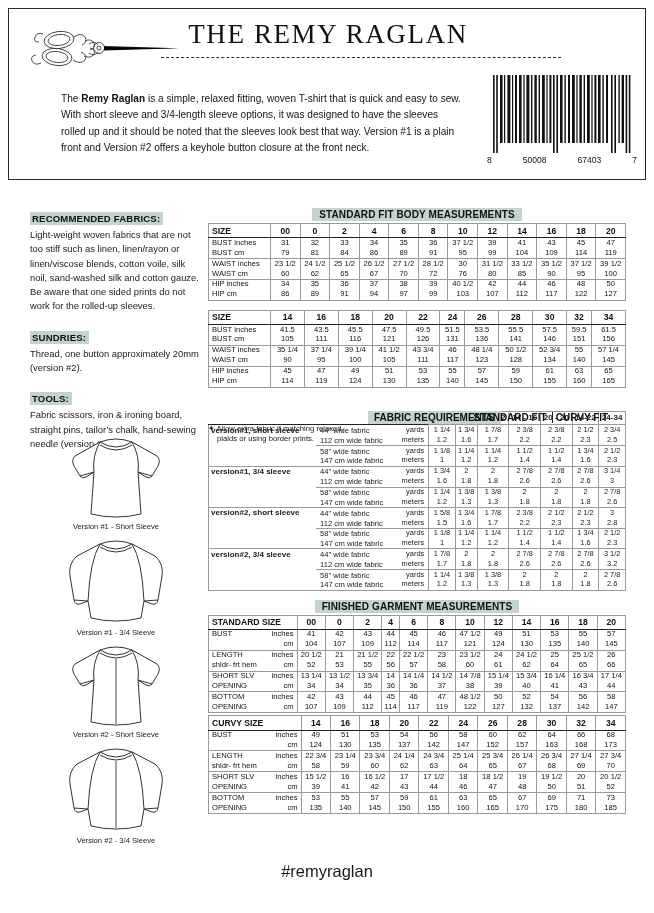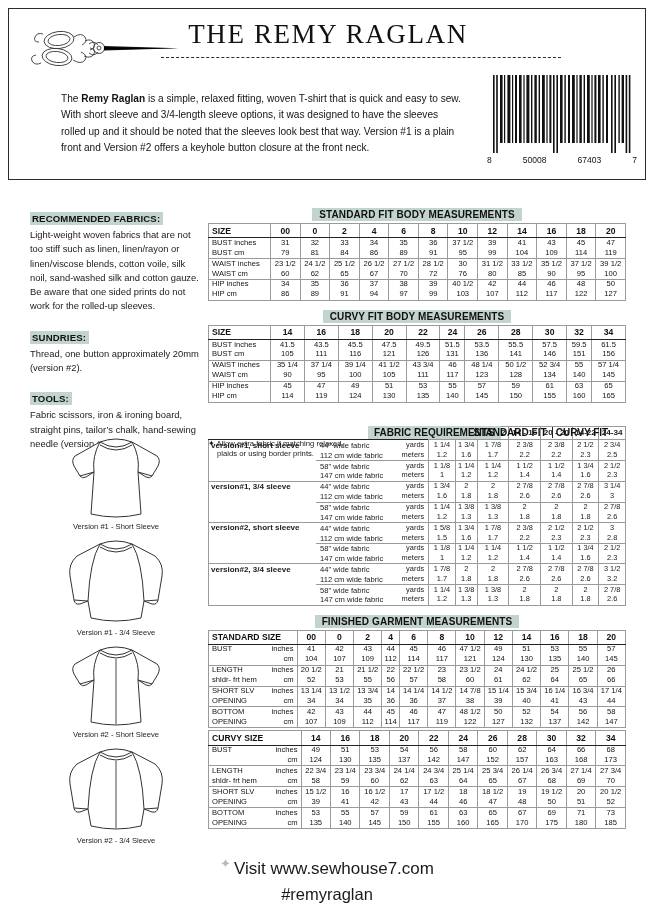--- a/index.html
+++ b/index.html
@@ -393,21 +393,20 @@
             <td class="nb-top">112</td>
             <td class="nb-top">117</td>
             <td class="nb-top">122</td>
             <td class="nb-top">127</td>
           </tr>
         </tbody>
     </table>
 
     <div class="spacer"></div>
 
-    <div class="tbl-title">CURVY FIT BODY MEASUREMENTS</div>
     <table class="m">
       <tbody id="curvy-body-tbody">
           <tr class="thick-bot">
             <th class="lblhead" style="width: 62px;">SIZE</th>
             <th>14</th>
             <th>16</th>
             <th>18</th>
             <th>20</th>
             <th>22</th>
             <th>24</th>
@@ -1010,19 +1009,16 @@
             <td class="nb-top">175</td>
             <td class="nb-top">180</td>
             <td class="nb-top">185</td>
           </tr>
         </tbody>
     </table>
 
   </div>
 
   <div class="footer">
-    <div class="visit">
-      <span class="star">✦</span><span>Visit www.sewhouse7.com</span>
-    </div>
     <div class="tag">#remyraglan</div>
   </div>
 
 </div>
 
 </body></html>

